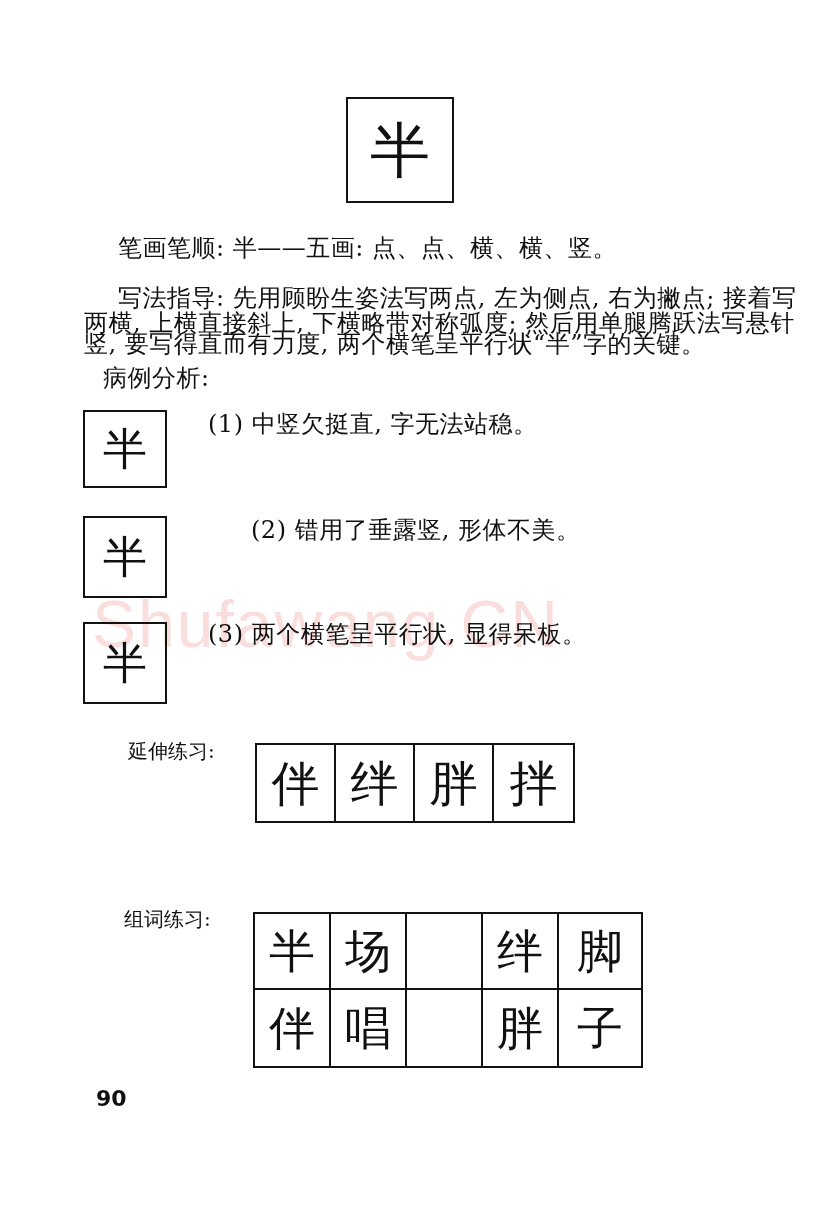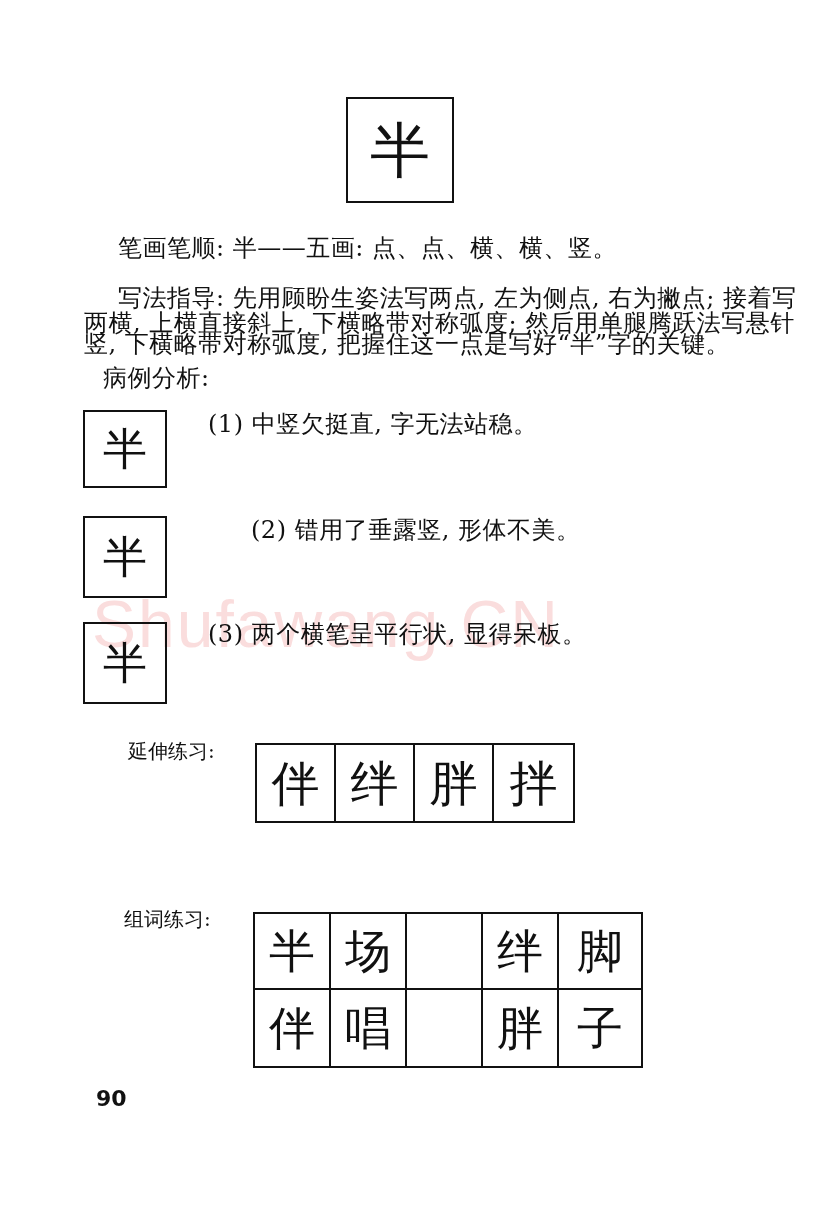--- a/index.html
+++ b/index.html
@@ -19,21 +19,21 @@
 <body>
 
 <div class="box" style="left:346px; top:97px; width:108px; height:106px;">
   <span class="char" style="font-size:60px;">半</span>
 </div>
 
 <div class="para" style="left:118px; top:234px;">笔画笔顺: 半——五画: 点、点、横、横、竖。</div>
 
 <div class="para" style="left:118px; top:264px;margin-top:20px;">写法指导: 先用顾盼生姿法写两点, 左为侧点, 右为撇点; 接着写</div>
 <div class="para" style="left:84px; top:309px;">两横, 上横直接斜上, 下横略带对称弧度; 然后用单腿腾跃法写悬针</div>
-<div class="para" style="left:84px; top:330px;">竖, 下横略带对称弧度, 把握住这一点是写好“半”字的关键。</div>
+<div class="para" style="left:84px; top:330px;">竖, 要写得直而有力度, 两个横笔呈平行状“半”字的关键。</div>
 
 <div class="para" style="left:103px; top:364px;">病例分析:</div>
 
 <div class="box" style="left:83px; top:410px; width:84px; height:78px;">
   <span class="char" style="font-size:44px;">半</span>
 </div>
 <div class="para" style="left:208px; top:410px;">(1) 中竖欠挺直, 字无法站稳。</div>
 
 <div class="box" style="left:83px; top:516px; width:84px; height:82px;">
   <span class="char" style="font-size:44px;">半</span>

